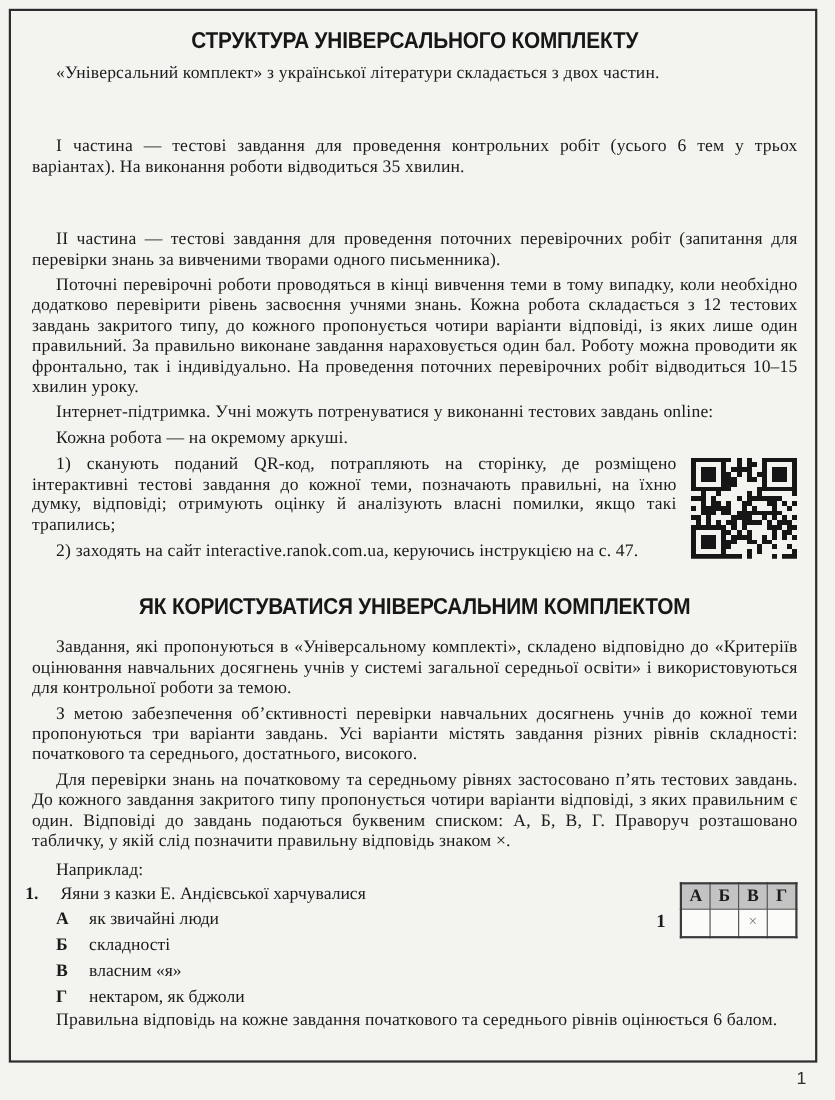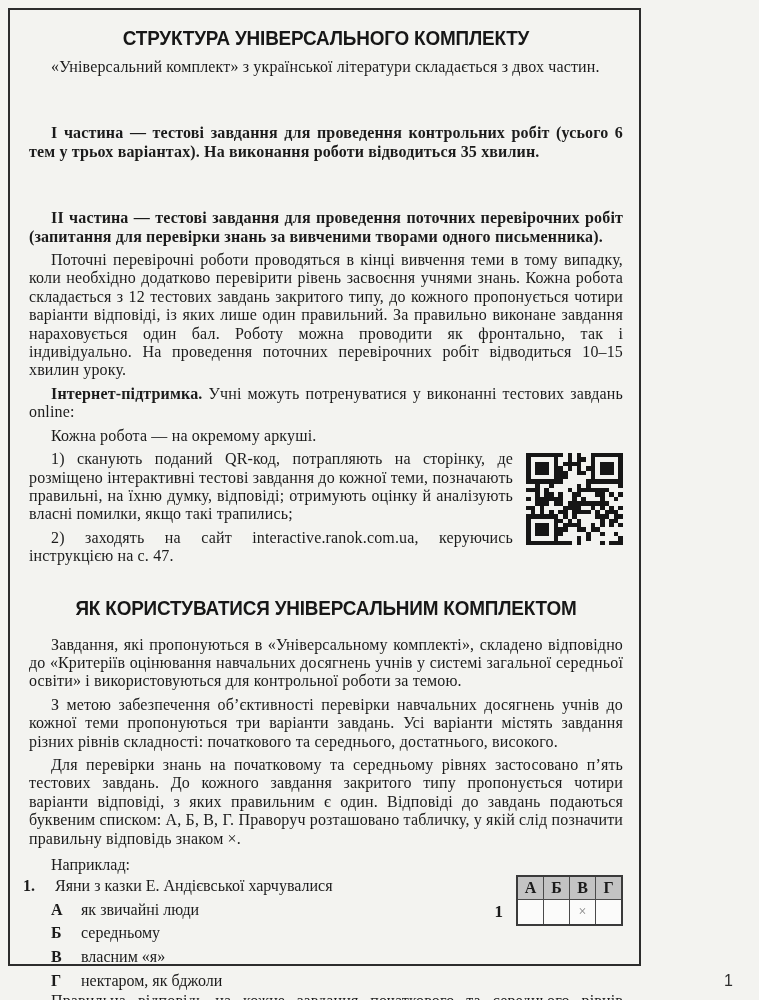--- a/index.html
+++ b/index.html
@@ -3,37 +3,37 @@
 <meta charset="utf-8">
 <style>
   html,body{margin:0;padding:0;}
   body{
     width:759px;height:1000px;position:relative;overflow:hidden;
     background:#f3f3f0;color:#1b1b1b;
     font-family:"Liberation Serif","DejaVu Serif",serif;
     font-size:16px;line-height:18.4px;
   }
   .frame{
-    position:absolute;left:8px;top:8px;width:633px;height:958px;
+    position:absolute;left:8px;top:8px;width:735px;height:958px;
     border:2px solid #2c2c2c;box-sizing:border-box;
     padding:16px 16px 0 19px;
   }
   .headline{
     font-family:"Liberation Sans","DejaVu Sans",sans-serif;
     font-weight:bold;font-size:21px;line-height:24px;
     text-align:center;color:#171717;
     transform:scaleX(.9);transform-origin:50% 50%;
     margin:0 0 8px 0;letter-spacing:-0.2px;
   }
   .headline.second{margin:30px 0 16px 0;}
   .p{
     margin:0 0 5px 0;text-align:justify;text-indent:22px;
     letter-spacing:.15px;
   }
-  .bold{font-weight:bold;margin-top:48px;}
+  .bold{font-weight:normal;margin-top:48px;}
   .qr{
     float:right;width:97px;height:92px;margin:3px 0 4px 13px;
   }
   .example{position:relative;}
   .example-label{margin:8px 0 3px 0;text-indent:22px;}
   .question{margin-left:-6px;margin-bottom:2px;}
   .q-num{display:inline-block;width:32px;font-weight:bold;}
   .options{line-height:23.6px;margin-left:22px;}
   .opt-letter{display:inline-block;width:30px;font-weight:bold;}
   .answer-grid{
@@ -324,21 +324,21 @@
   <p class="p">Для перевірки знань на початковому та середньому рівнях застосовано п’ять тестових завдань. До кожного завдання закритого типу пропонується чотири варіанти відповіді, з яких правильним є один. Відповіді до завдань подаються буквеним списком: А, Б, В, Г. Праворуч розташовано табличку, у якій слід позначити правильну відповідь знаком ×.</p>
 
   <p class="example-label">Наприклад:</p>
 
   <div class="example">
     <div class="question">
       <span class="q-num">1.</span><span>Яяни з казки Е. Андієвської харчувалися</span>
     </div>
     <div class="options">
       <div><span class="opt-letter">А</span><span>як звичайні люди</span></div>
-      <div><span class="opt-letter">Б</span><span>середньому</span></div>
+      <div><span class="opt-letter">Б</span><span>складності</span></div>
       <div><span class="opt-letter">В</span><span>власним «я»</span></div>
       <div><span class="opt-letter">Г</span><span>нектаром, як бджоли</span></div>
     </div>
 
     <div class="answer-grid">
       <span class="grid-label">1</span>
       <span class="grid">
         <table>
           <tbody>
               <tr>

